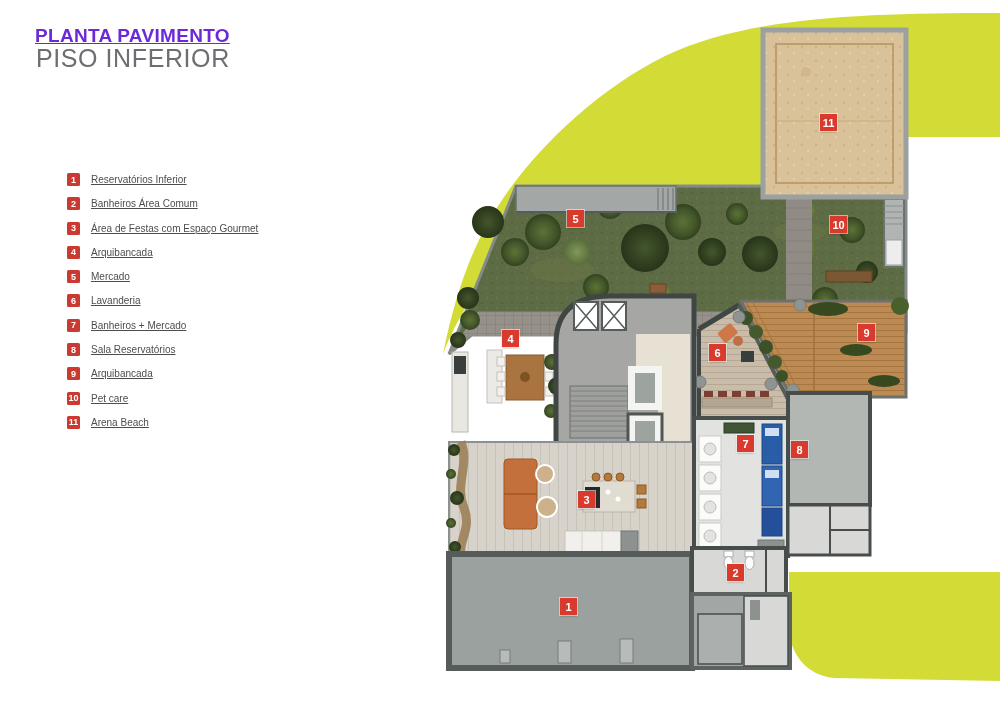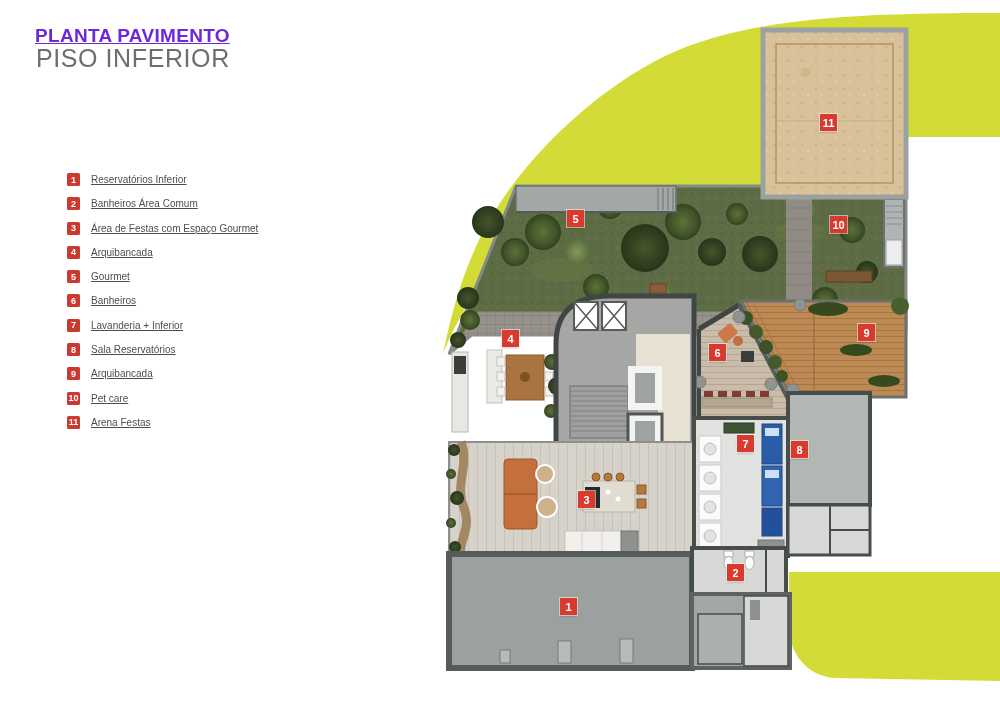--- a/index.html
+++ b/index.html
@@ -42,45 +42,45 @@
     <div class="legend-row">
       <span class="legend-num">3</span>
       <span class="legend-label">Área de Festas com Espaço Gourmet</span>
       </div>
     <div class="legend-row">
       <span class="legend-num">4</span>
       <span class="legend-label">Arquibancada</span>
       </div>
     <div class="legend-row">
       <span class="legend-num">5</span>
-      <span class="legend-label">Gourmet</span>
+      <span class="legend-label">Mercado</span>
       </div>
     <div class="legend-row">
       <span class="legend-num">6</span>
-      <span class="legend-label">Banheiros</span>
+      <span class="legend-label">Lavanderia</span>
       </div>
     <div class="legend-row">
       <span class="legend-num">7</span>
-      <span class="legend-label">Lavanderia + Inferior</span>
+      <span class="legend-label">Banheiros + Mercado</span>
       </div>
     <div class="legend-row">
       <span class="legend-num">8</span>
       <span class="legend-label">Sala Reservatórios</span>
       </div>
     <div class="legend-row">
       <span class="legend-num">9</span>
       <span class="legend-label">Arquibancada</span>
       </div>
     <div class="legend-row">
       <span class="legend-num">10</span>
       <span class="legend-label">Pet care</span>
       </div>
     <div class="legend-row">
       <span class="legend-num">11</span>
-      <span class="legend-label">Arena Festas</span>
+      <span class="legend-label">Arena Beach</span>
       </div>
   </div>
 
   <svg class="plan-svg" width="1000" height="706" viewBox="0 0 1000 706">
     <defs>
       <pattern id="pavP" width="9" height="9" patternUnits="userSpaceOnUse">
         <rect width="9" height="9" fill="#96918a"></rect>
         <path d="M0 .5H9M.5 0V9" stroke="#8a857d" stroke-width="1"></path>
       </pattern>
       <pattern id="deckP" width="8" height="6" patternUnits="userSpaceOnUse">

